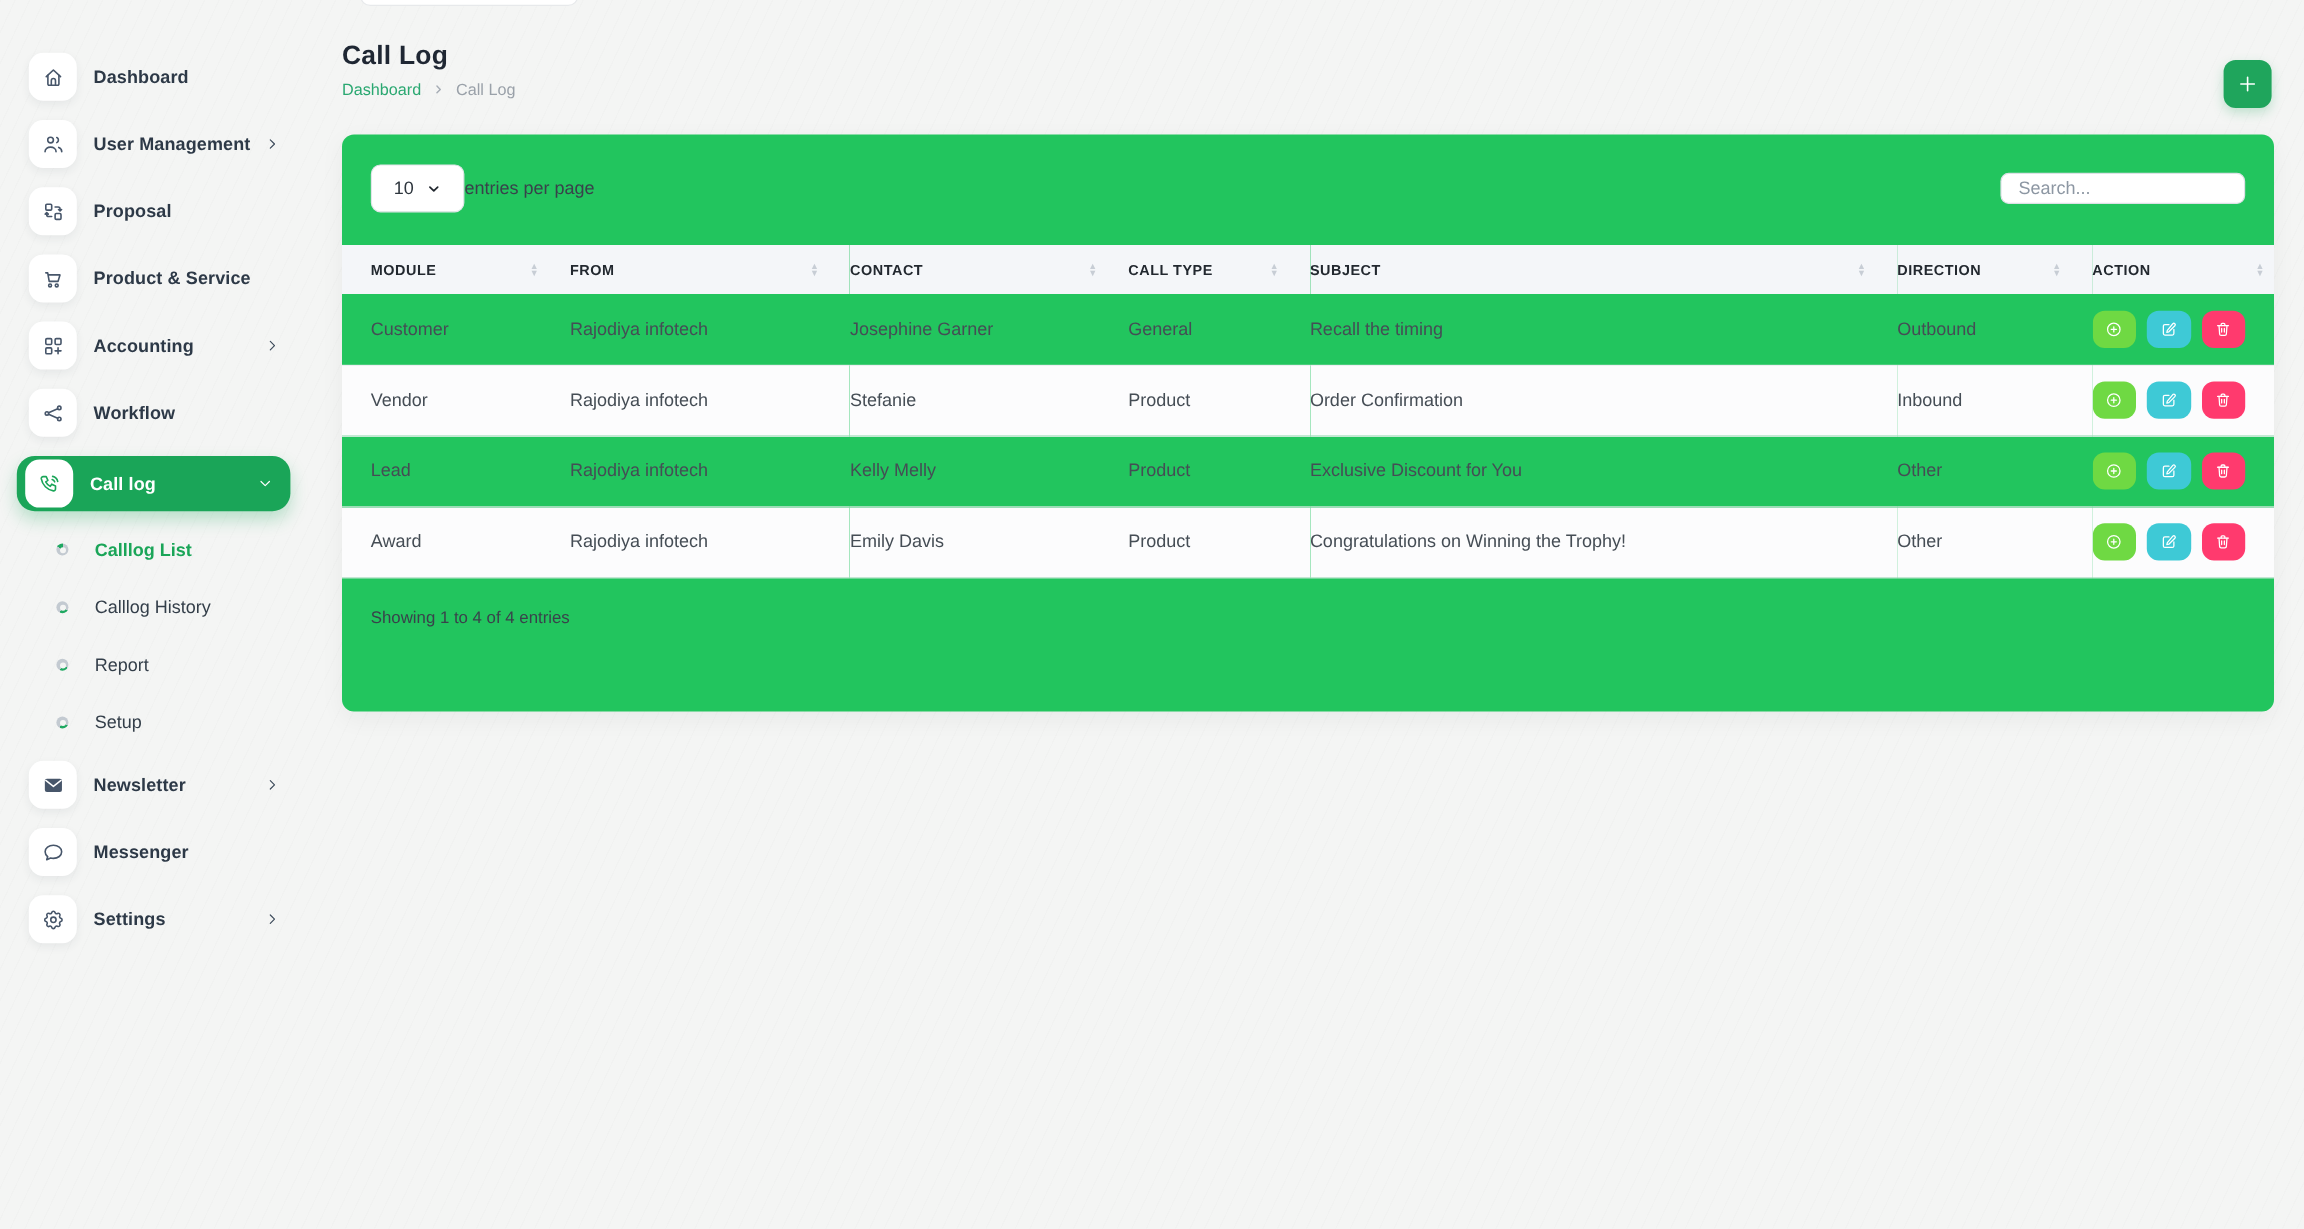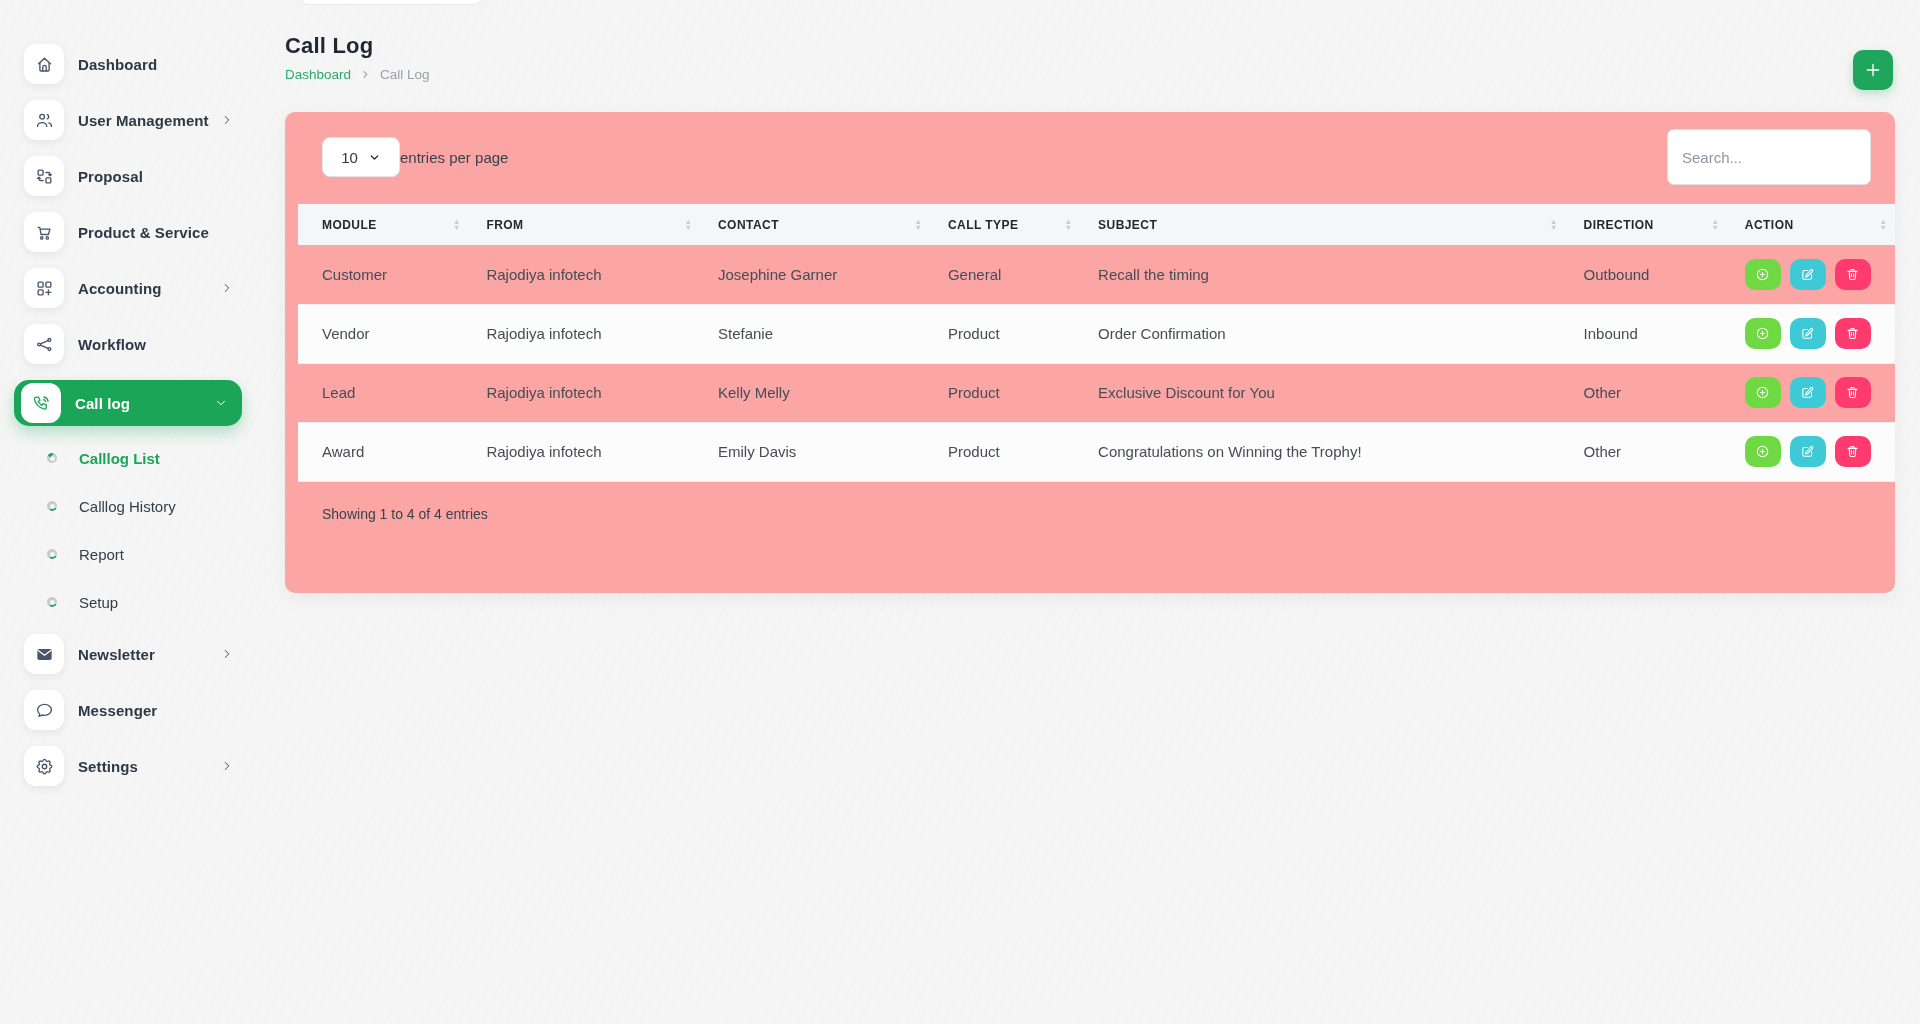--- a/index.html
+++ b/index.html
@@ -65,34 +65,34 @@
   .add-btn {
     position:absolute; right:2px; top:50px; width:40px; height:40px; border:none; cursor:pointer;
     background:#1fa55c; border-radius:10px; color:#fff;
     display:flex; align-items:center; justify-content:center;
     box-shadow:0 4px 10px rgba(31,165,92,0.25);
   }
   .add-btn svg { width:18px; height:18px; }
 
   
   .card {
-    margin-top:30px; background:#fca5a5; border-radius:10px;
+    margin-top:30px; background:#22c55e; border-radius:10px;
     box-shadow:0 6px 20px rgba(20,30,40,0.05);
-    padding:24px 0 42px 13px; min-height:481px;
+    padding:24px 0 42px 0; min-height:481px;
   }
   .toolbar { display:flex; align-items:center; padding:0 24px; height:42px; }
   .select-box {
     width:78px; height:40px; border:1px solid #e1e5e9; border-radius:8px; background:#fff;
     display:flex; align-items:center; justify-content:center; gap:10px;
     font-size:15px; color:#2e363e; cursor:pointer;
   }
   .select-box svg { width:13px; height:13px; color:#20262d; }
   .toolbar-label { font-size:15px; color:#39424b; }
   .search-input {
-    margin-left:auto; width:204px; height:56px; border:1px solid #dde1e6; border-radius:7px;
+    margin-left:auto; width:204px; height:26px; border:1px solid #dde1e6; border-radius:7px;
     padding:0 14px; font-size:15px; color:#3a434c; outline:none; background:#fff;
     font-family:"Liberation Sans","DejaVu Sans",sans-serif;
   }
   .search-input::placeholder { color:#8d97a3; }
 
   
   table { width:100%; border-collapse:collapse; margin-top:26px; table-layout:fixed; }
   thead th {
     background:#f4f6f9; height:41px; text-align:left; font-size:12px; font-weight:700;
     color:#22282f; letter-spacing:.45px; position:relative; padding:0 30px 0 0;

